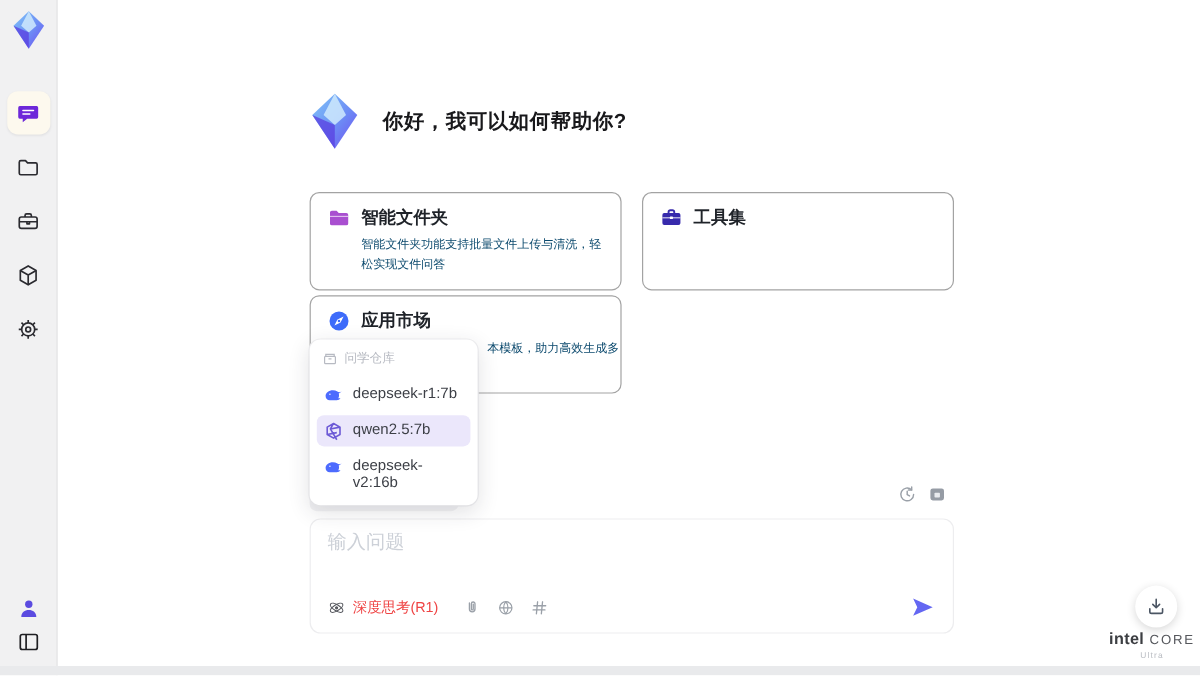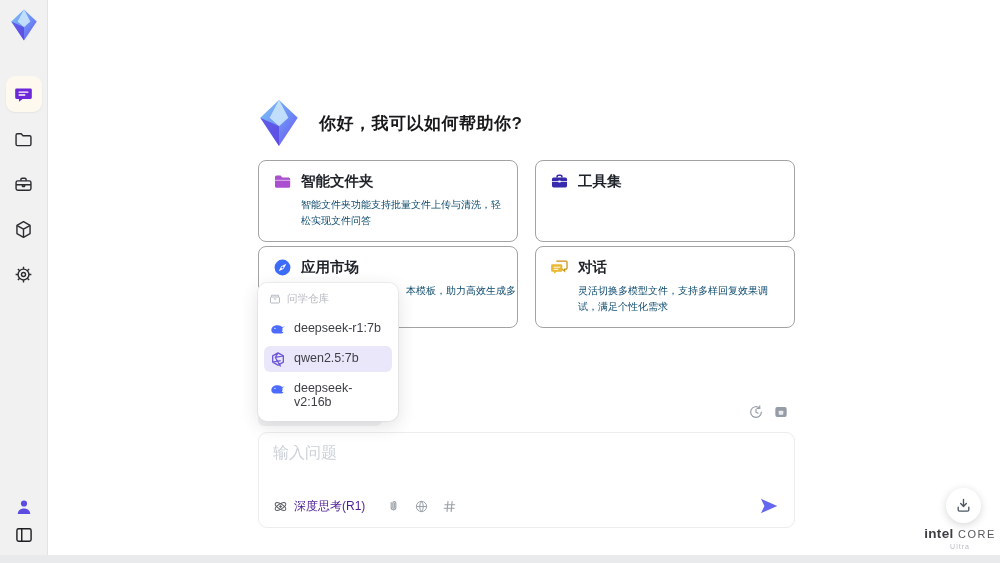--- a/index.html
+++ b/index.html
@@ -13,21 +13,21 @@
   .side-logo { width:34px; height:34px; margin-bottom:34px; }
   .nav-item { width:36px; height:36px; border-radius:9px; display:flex; align-items:center; justify-content:center;
               margin-bottom:9px; cursor:pointer; }
   .nav-item.active { background:#fdf9ee; box-shadow:0 1px 2px rgba(0,0,0,.06); }
   .nav-item svg { width:21px; height:21px; }
   .side-spacer { flex:1; }
   .bottom-item { width:32px; height:28px; display:flex; align-items:center; justify-content:center; cursor:pointer; }
   .bottom-item svg { width:20px; height:20px; }
 
   
-  .greeting-row { position:absolute; left:254px; top:98px; display:flex; align-items:center; gap:15px;text-align:right; }
+  .greeting-row { position:absolute; left:254px; top:76px; display:flex; align-items:center; gap:15px;text-align:right; }
   .greet-logo { width:50px; height:50px; }
   .greet-text { font-size:17px; font-weight:bold; color:#18181b; letter-spacing:.5px; }
 
   
   .cards { position:absolute; left:258px; top:160px; width:537px;
            display:grid; grid-template-columns:260px 260px; grid-auto-rows:82px; column-gap:17px; row-gap:4px; }
   .card { background:#fff; border:1px solid #a3a3a3; border-radius:8px; padding:11px 14px; cursor:pointer; overflow:hidden; }
   .card-head { display:flex; align-items:center; gap:9px; margin-bottom:6px; }
   .card-head svg { width:19px; height:19px; flex:0 0 auto; }
   .card-title { font-size:14.5px; font-weight:bold; color:#1f2329; }
@@ -56,21 +56,21 @@
 
   
   .composer { position:absolute; left:258px; top:432px; width:537px; height:96px; background:#fff;
               border:1px solid #ededef; border-radius:9px; padding:11px 14px; }
   .composer-input { display:block; width:480px; border:none; outline:none; font-size:16px; color:#303030;
                     font-family:inherit; background:transparent; }
   .composer-input::placeholder { color:#cdd1d8; }
   .composer-bar { position:absolute; left:14px; right:14px; bottom:10px; display:flex; align-items:center; }
   .deep-think { display:flex; align-items:center; gap:6px; cursor:pointer; }
   .deep-think svg { width:15px; height:15px; }
-  .deep-think span { font-size:12px; color:#4c1d95; }
+  .deep-think span { font-size:12px; color:#ef4444; }
   .bar-icons { display:flex; align-items:center; gap:13px; margin-left:21px; }
   .bar-icons svg { width:15px; height:15px; cursor:pointer; }
   .send-btn { margin-left:auto; width:22px; height:22px; cursor:pointer; }
 
   
   .fab { position:absolute; left:946px; top:488px; width:35px; height:35px; border-radius:50%; background:#fff;
          box-shadow:0 2px 8px rgba(0,0,0,.16); display:flex; align-items:center; justify-content:center; cursor:pointer; }
   .fab svg { width:17px; height:17px; }
   .intel-badge { position:absolute; left:924px; top:524px; width:72px; text-align:center; line-height:1.1; }
   .intel-badge .b1 { font-size:13.5px; color:#3c3e42; font-weight:bold; letter-spacing:.3px; }
@@ -187,31 +187,20 @@
         <svg viewBox="0 0 24 24">
           <circle cx="12" cy="12" r="10" fill="#3d6bfa"></circle>
           <path d="M16.8 7.2 L13.6 13.6 L7.2 16.8 L10.4 10.4 Z" fill="#fff"></path>
           <circle cx="12" cy="12" r="1.3" fill="#3d6bfa"></circle>
         </svg>
         <span class="card-title">应用市场</span>
       </div>
       <div class="card-desc shifted">本模板，助力高效生成多</div>
     </div>
 
-    <div class="card">
-      <div class="card-head">
-        <svg viewBox="0 0 24 24">
-          <path d="M8 4 h12 a1.5 1.5 0 0 1 1.5 1.5 v7 a1.5 1.5 0 0 1 -1.5 1.5 h-1.5 v2.6 l-3.2 -2.6" fill="none" stroke="#c9930f" stroke-width="1.6"></path>
-          <path d="M3 8 h11 a1.6 1.6 0 0 1 1.6 1.6 v6.2 a1.6 1.6 0 0 1 -1.6 1.6 H8.4 L5 20 v-2.6 H3 a1.6 1.6 0 0 1 -1.6 -1.6 V9.6 A1.6 1.6 0 0 1 3 8 Z" fill="#e8b931"></path>
-          <path d="M5 11.6 h7.5 M5 14.3 h5" stroke="#fff" stroke-width="1.2" stroke-linecap="round"></path>
-        </svg>
-        <span class="card-title">对话</span>
-      </div>
-      <div class="card-desc">灵活切换多模型文件，支持多样回复效果调试，满足个性化需求</div>
-    </div>
   </div>
 
   <div class="dropdown">
     <div class="dd-header">
       <svg viewBox="0 0 24 24" fill="none" stroke="#b7bac2" stroke-width="2">
         <rect x="3" y="8" width="18" height="12" rx="1.5"></rect>
           <path d="M5 8 V4.5 h14 V8 M9.5 12 h5"></path>
       </svg>
       <span>问学仓库</span>
     </div>

